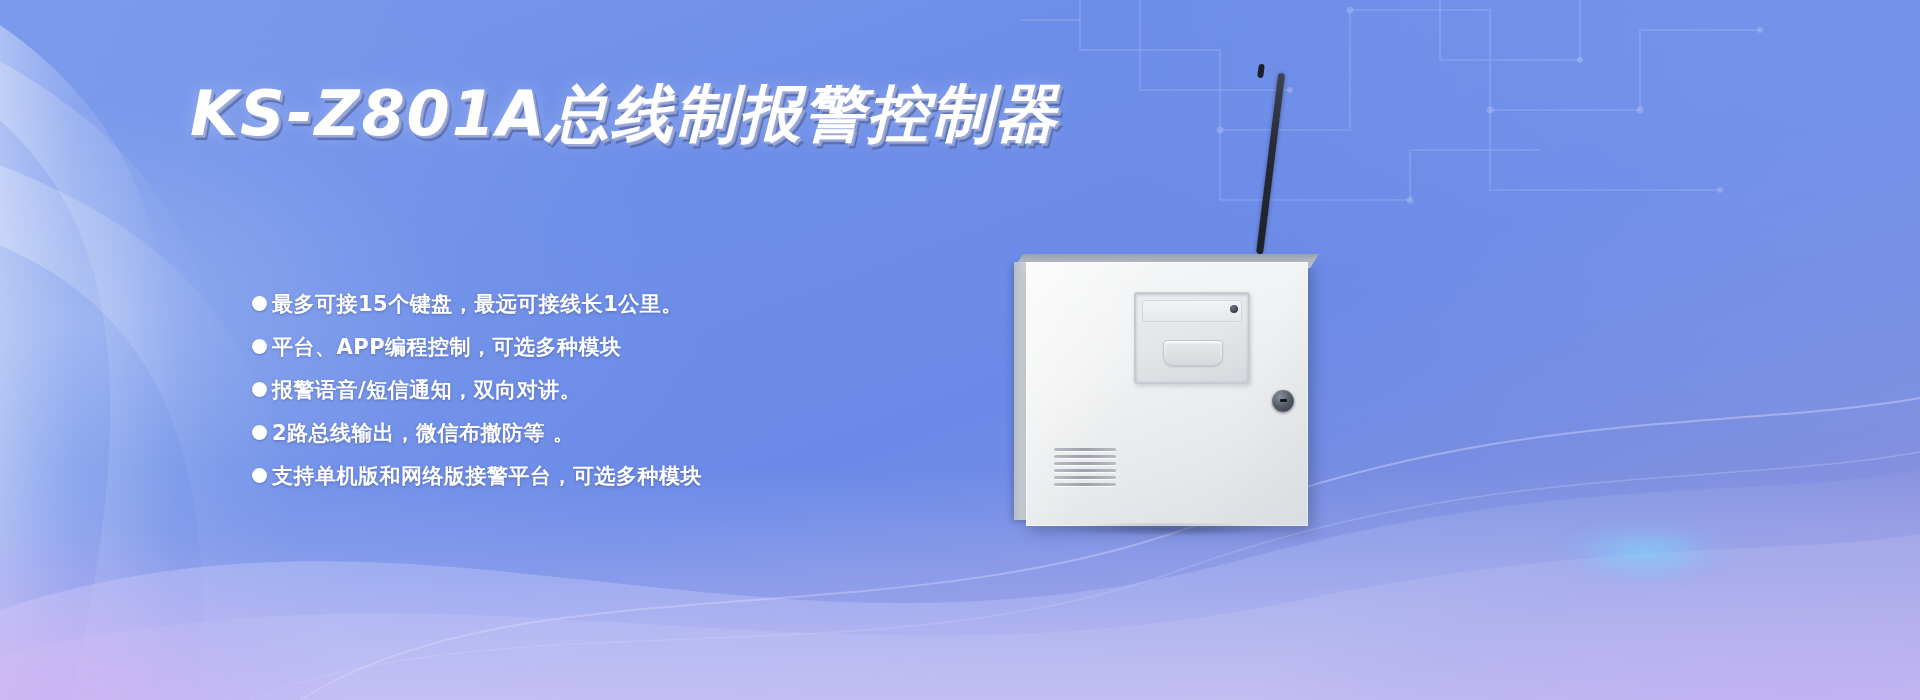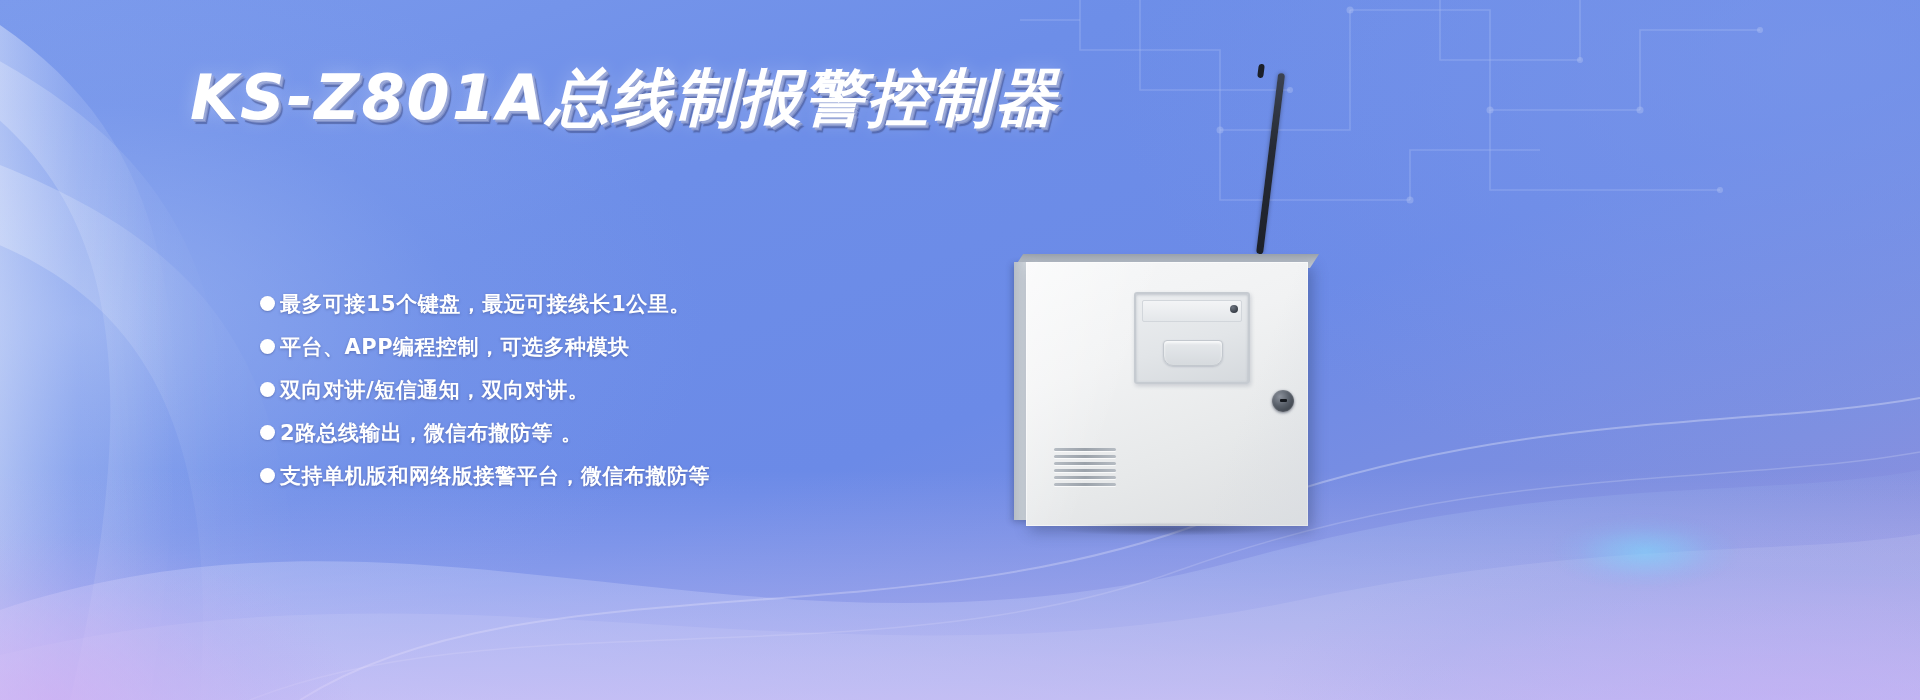--- a/index.html
+++ b/index.html
@@ -37,38 +37,38 @@
     position:absolute; right:0; bottom:0; width:760px; height:300px;
     background:radial-gradient(ellipse 640px 250px at 82% 105%, rgba(190,170,246,0.50) 0%, rgba(150,156,238,0.14) 58%, rgba(140,155,235,0) 82%);
   }
   .cyan-spark {
     position:absolute; right:150px; bottom:88px; width:250px; height:120px;
     background:radial-gradient(ellipse 120px 46px at 50% 50%, rgba(120,220,255,0.55) 0%, rgba(120,200,255,0.12) 55%, rgba(120,200,255,0) 80%);
     filter:blur(2px);
   }
 
   
-  .title-wrap { position:absolute; left:190px; top:56px; }
+  .title-wrap { position:absolute; left:190px; top:72px; }
   .title {
     font-family:"DejaVu Sans", sans-serif;
     font-size:62px;
     font-weight:700;
     font-style:italic;
     letter-spacing:2px;
     color:#ffffff;
     white-space:nowrap;
     text-shadow:
        2px 2px 0 #9aa8d8,
        3px 3px 0 #8090c8,
        4px 5px 1px rgba(60,72,130,0.55),
        0 0 18px rgba(255,255,255,0.25);
   }
 
   
-  .features { position:absolute; left:260px; top:282px; }
+  .features { position:absolute; left:252px; top:282px; }
   .feature {
     display:flex;
     align-items:center;
     height:43px;
     color:#ffffff;
     font-family:"DejaVu Sans", sans-serif;
     font-size:21px;
     font-weight:700;
     letter-spacing:.5px;
     white-space:nowrap;
@@ -264,31 +264,31 @@
       <span>最多可接15个键盘，最远可接线长1公里。</span>
     </div>
 
     <div class="feature">
       <span class="bullet-dot"></span>
       <span>平台、APP编程控制，可选多种模块</span>
     </div>
 
     <div class="feature">
       <span class="bullet-dot"></span>
-      <span>双向对讲/短信通知，双向对讲。</span>
+      <span>报警语音/短信通知，双向对讲。</span>
     </div>
 
     <div class="feature">
       <span class="bullet-dot"></span>
       <span>2路总线输出，微信布撤防等 。</span>
     </div>
 
     <div class="feature">
       <span class="bullet-dot"></span>
-      <span>支持单机版和网络版接警平台，微信布撤防等</span>
+      <span>支持单机版和网络版接警平台，可选多种模块</span>
     </div>
 
   </div>
 
   <div class="product">
     <div class="antenna"></div>
     <div class="antenna-tip"></div>
 
     <div class="enclosure-top"></div>
     <div class="enclosure-side"></div>

